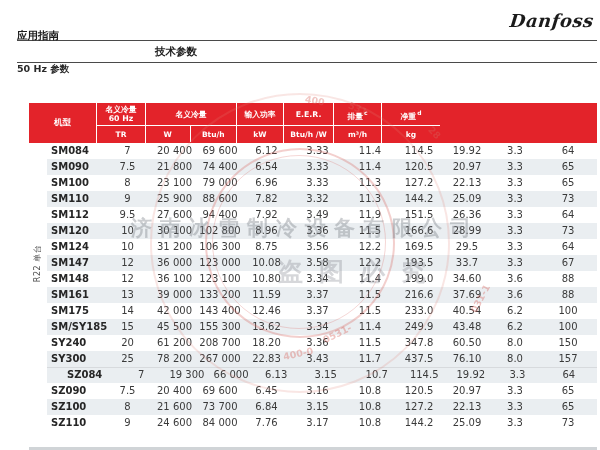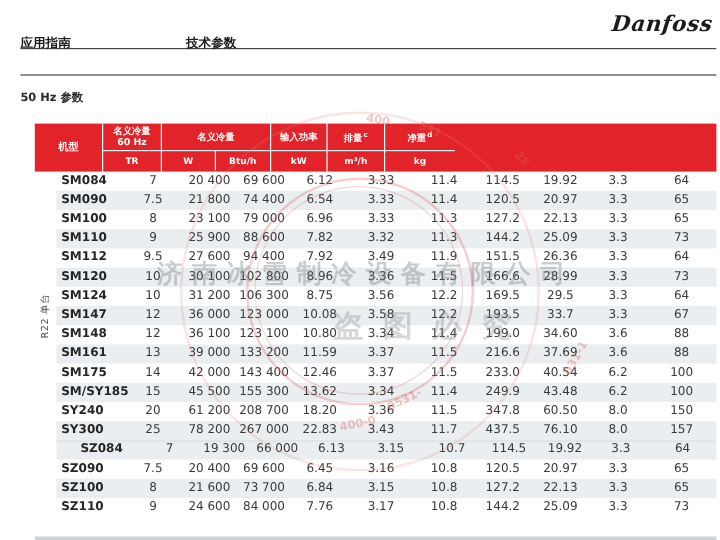--- a/index.html
+++ b/index.html
@@ -11,27 +11,27 @@
   
   #logo{
     position:absolute;top:10px;right:6px;
     font-family:"DejaVu Serif","Liberation Serif",serif;
     font-style:italic;font-weight:bold;font-size:18px;color:#1b1b1b;
     transform:skewX(-6deg);letter-spacing:0.5px;
   }
   #rule-top{position:absolute;left:17px;right:3px;top:40px;height:1px;background:#4a4a4a;}
   #rule-mid{position:absolute;left:17px;right:3px;top:62px;height:1px;background:#4a4a4a;}
   #hdr-left{position:absolute;left:17px;top:29px;font-size:10.5px;font-weight:bold;color:#1d1d1d;}
-  #hdr-center{position:absolute;left:155px;top:29px;font-size:10.5px;font-weight:bold;color:#1d1d1d;}
-  #sec-title{position:absolute;left:17px;top:63px;font-size:9.5px;font-weight:bold;color:#2a2a2a;margin-top:12px;}
+  #hdr-center{position:absolute;left:155px;top:45px;font-size:10.5px;font-weight:bold;color:#1d1d1d;}
+  #sec-title{position:absolute;left:17px;top:63px;font-size:9.5px;font-weight:bold;color:#2a2a2a;}
 
   
   #spec-table{position:absolute;left:29px;top:103px;width:568px;}
   .thead{display:flex;height:40px;background:var(--header_bg,#e3232a);color:#fff;text-align:center;}
-  .th-model{width:57px;display:flex;align-items:center;justify-content:center;
+  .th-model{width:68px;display:flex;align-items:center;justify-content:center;
     font-size:8.5px;font-weight:bold;border-right:1px solid #fff;box-sizing:border-box;}
   .hgroup{display:flex;flex-direction:column;box-sizing:border-box;border-right:1px solid #fff;}
   .hgroup:last-child{border-right:none;}
   .ht{height:23px;display:flex;flex-direction:column;align-items:center;justify-content:center;
     font-size:7.8px;font-weight:bold;border-bottom:1px solid #fff;box-sizing:border-box;line-height:9px;}
   .ht sup{font-size:6px;vertical-align:super;margin-left:1px;}
   .hu{height:16px;display:flex;align-items:center;justify-content:center;font-size:7.5px;font-weight:600;}
   .hu-row{display:flex;height:16px;}
   .hu-row .hu{box-sizing:border-box;}
   .hu-row .hu:first-child{border-right:1px solid #fff;}
@@ -108,20 +108,26 @@
       </div>
 
       <div class="hgroup w47">
         <div class="ht">
             <span>输入功率</span>
           </div>
         <div class="hu">kW</div>
       </div>
 
 
+      <div class="hgroup w50">
+        <div class="ht">
+            <span>E.E.R.</span>
+          </div>
+        <div class="hu">Btu/h /W</div>
+      </div>
 
 
       <div class="hgroup w48">
         <div class="ht">
           <span><span>排量</span><sup>c</sup></span>
         </div>
         <div class="hu">m³/h</div>
       </div>
 
 

